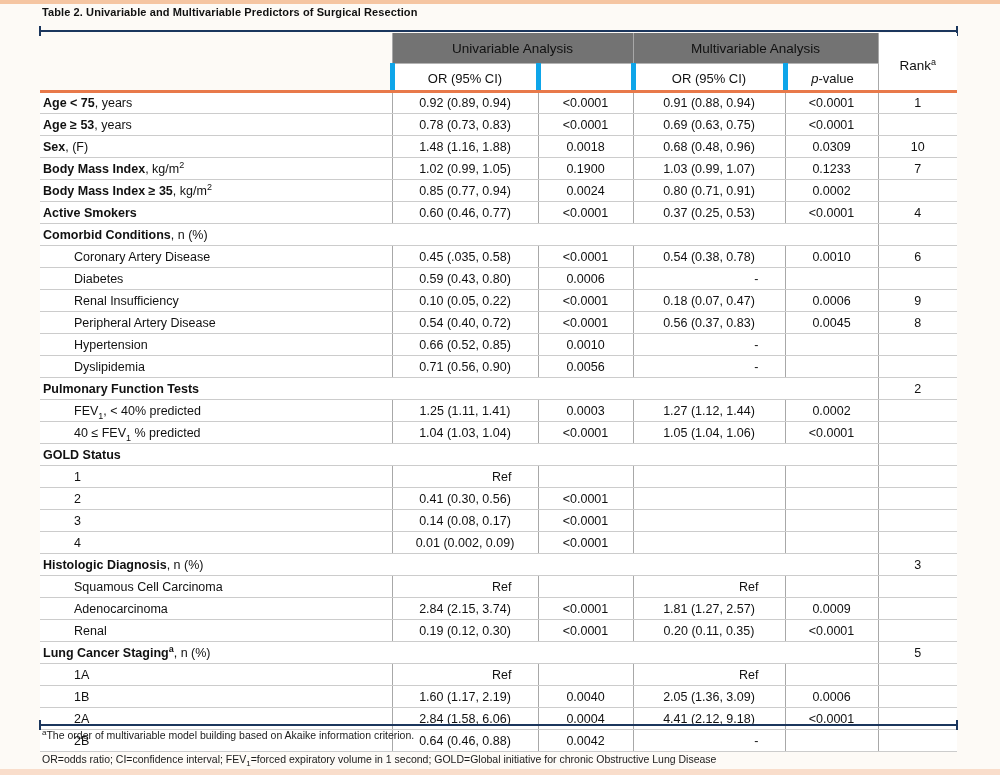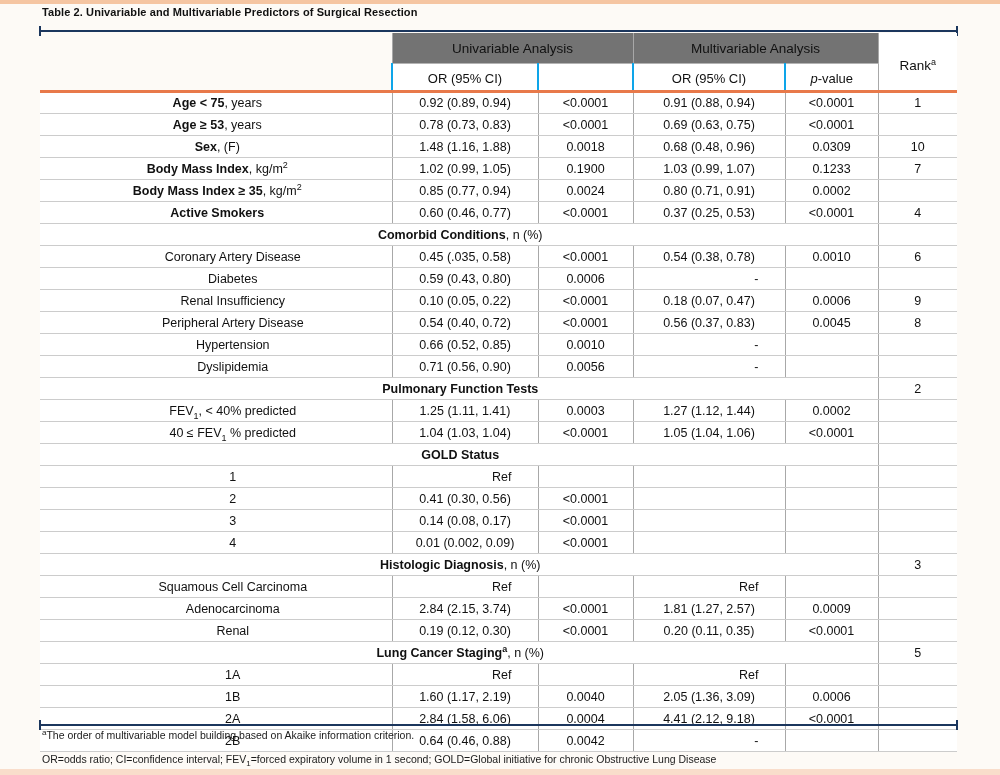--- a/index.html
+++ b/index.html
@@ -15,24 +15,24 @@
   .rule-navy{position:absolute;left:40px;width:917px;height:2px;}
   .tick{position:absolute;width:2px;height:10px;}
   .rule-orange{position:absolute;left:40px;top:90px;width:917px;height:3px;}
   .tbl{position:absolute;left:40px;top:33px;}
   table{border-collapse:collapse;table-layout:fixed;width:917px;background:transparent;}
   td,th{padding:0;font-weight:normal;font-size:12.5px;overflow:hidden;white-space:nowrap;}
   thead .h1 td,thead .h1 th{height:30px;font-size:13.5px;vertical-align:middle;}
   thead .h2 td{height:28px;font-size:13px;vertical-align:middle;text-align:center;}
   .hgroup{text-align:center;border-left:1px solid #a8a8a8;border-bottom:1px solid #b3b3b3;background:#737373;}
   .hrank{text-align:center;vertical-align:top;padding-top:6px;border-left:1px solid #a8a8a8;background:#fff;font-size:13.5px;}
-  .hcell{border-left:2px solid #0ea5e9;background:#fff;}
+  .hcell{border-left:5px solid #0ea5e9;background:#fff;}
   .hblank{background:transparent;}
   tbody td{height:21px;border-bottom:1px solid #cccccc;background:#fff;vertical-align:middle;}
-  td.lab{text-align:center;padding-left:3px;}
+  td.lab{text-align:left;padding-left:3px;}
   td.lab.ind{padding-left:34px;}
   td.val{text-align:center;border-left:1px solid #a8a8a8;}
   td.val.ra{text-align:right;padding-right:26px;}
   td.rank{text-align:center;border-left:1px solid #a8a8a8;}
   .b{font-weight:bold;}
   sup,sub{font-size:9px;line-height:0;}
   i{font-style:italic;}
   .fn{position:absolute;left:42px;font-size:10.5px;color:#1a1a1a;}
   .fn sup,.fn sub{font-size:8px;}
 </style>

